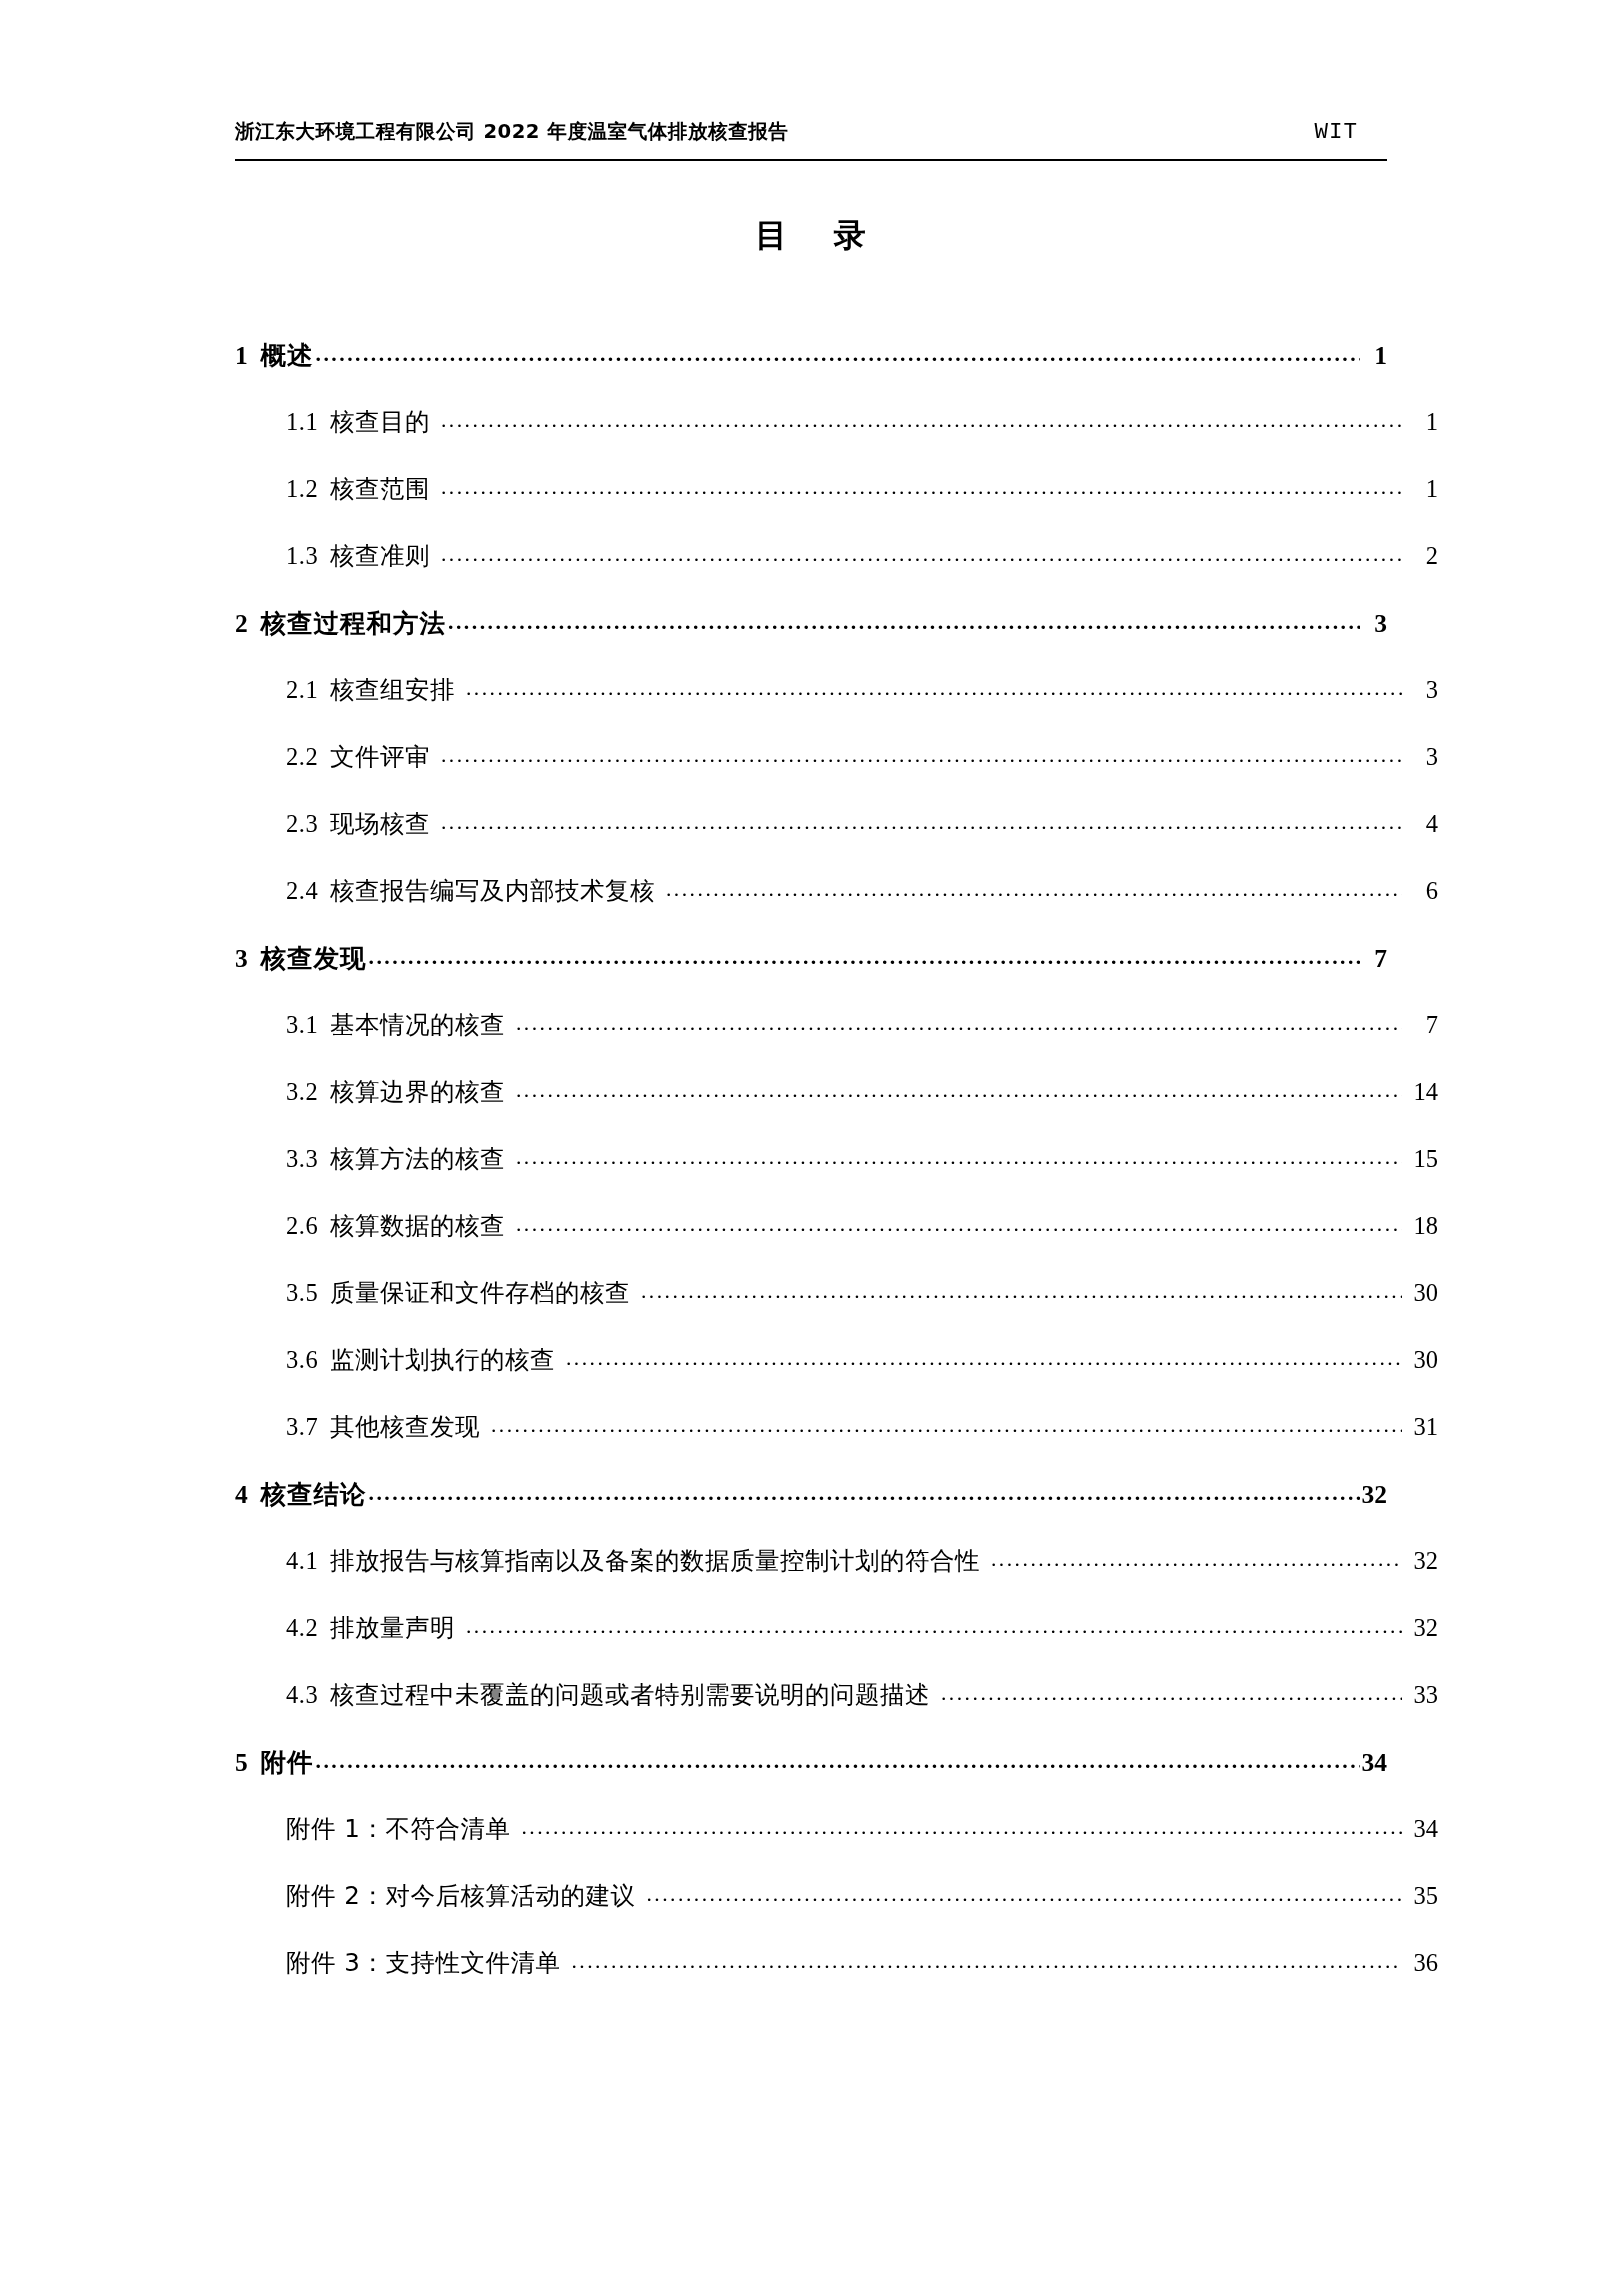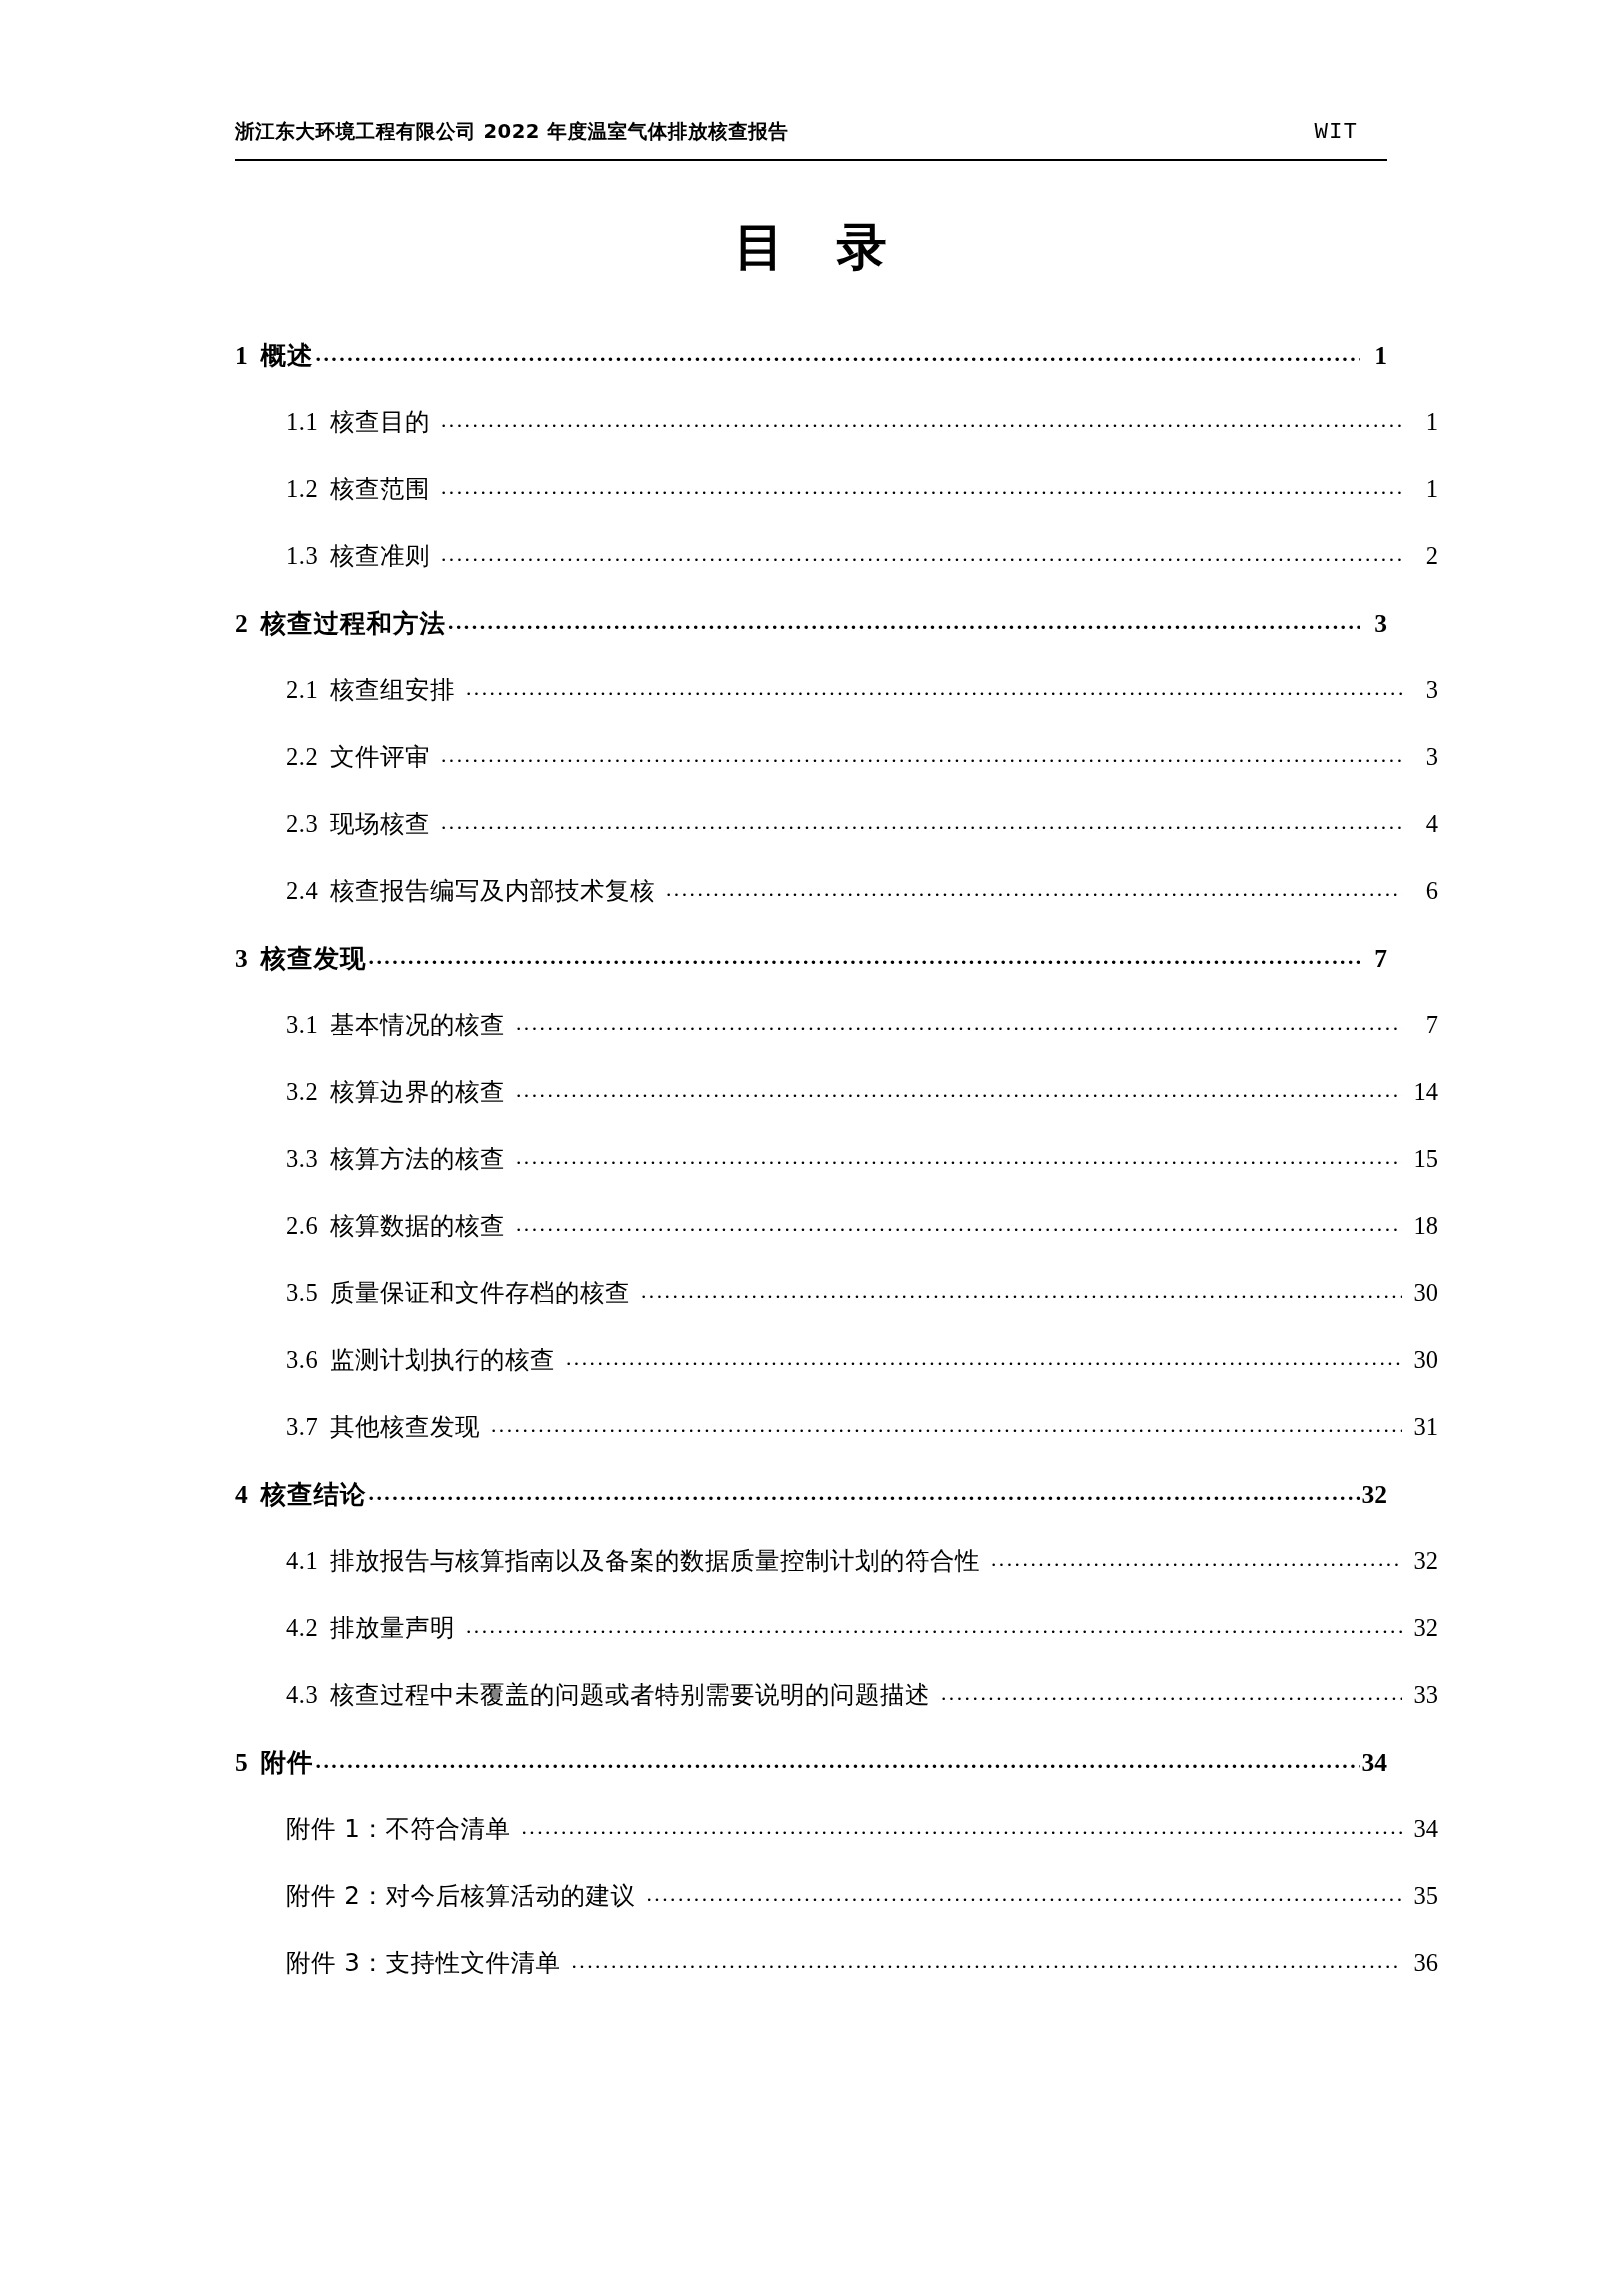--- a/index.html
+++ b/index.html
@@ -50,21 +50,21 @@
   }
   
   .doc-title {
     position: absolute;
     top: 214px;
     left: 0;
     width: 1621px;
     text-align: center;
     font-family: "DejaVu Sans", sans-serif;
     font-weight: 700;
-    font-size: 50px;
+    font-size: 32px;
     letter-spacing: 17.6px;
     text-indent: 17.6px;
   }
   
   .toc {
     position: absolute;
     top: 338px;
     left: 235px;
     width: 1152px;
   }

